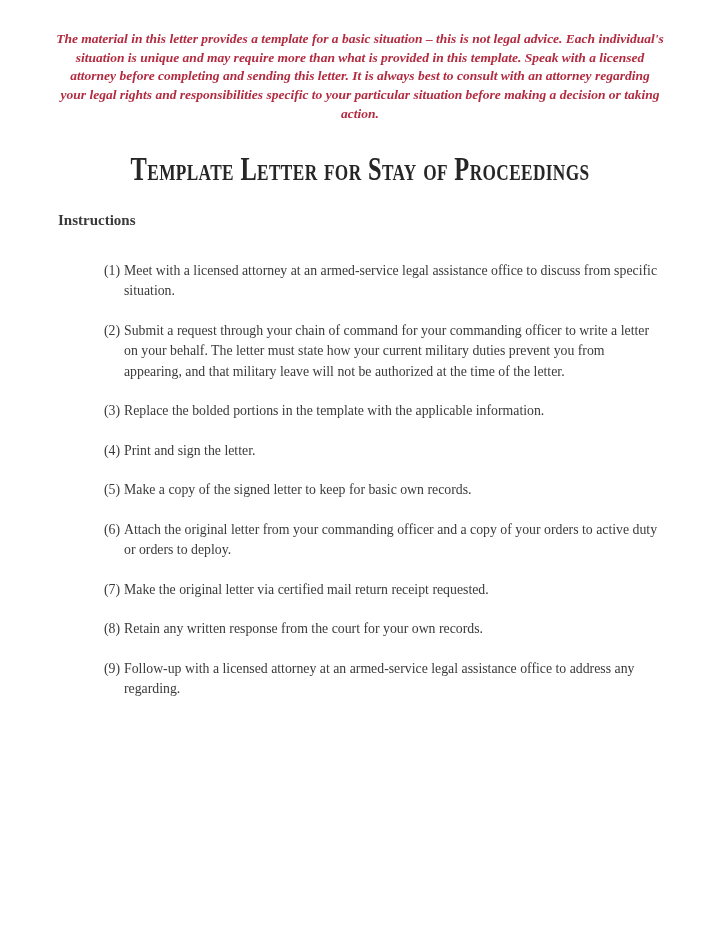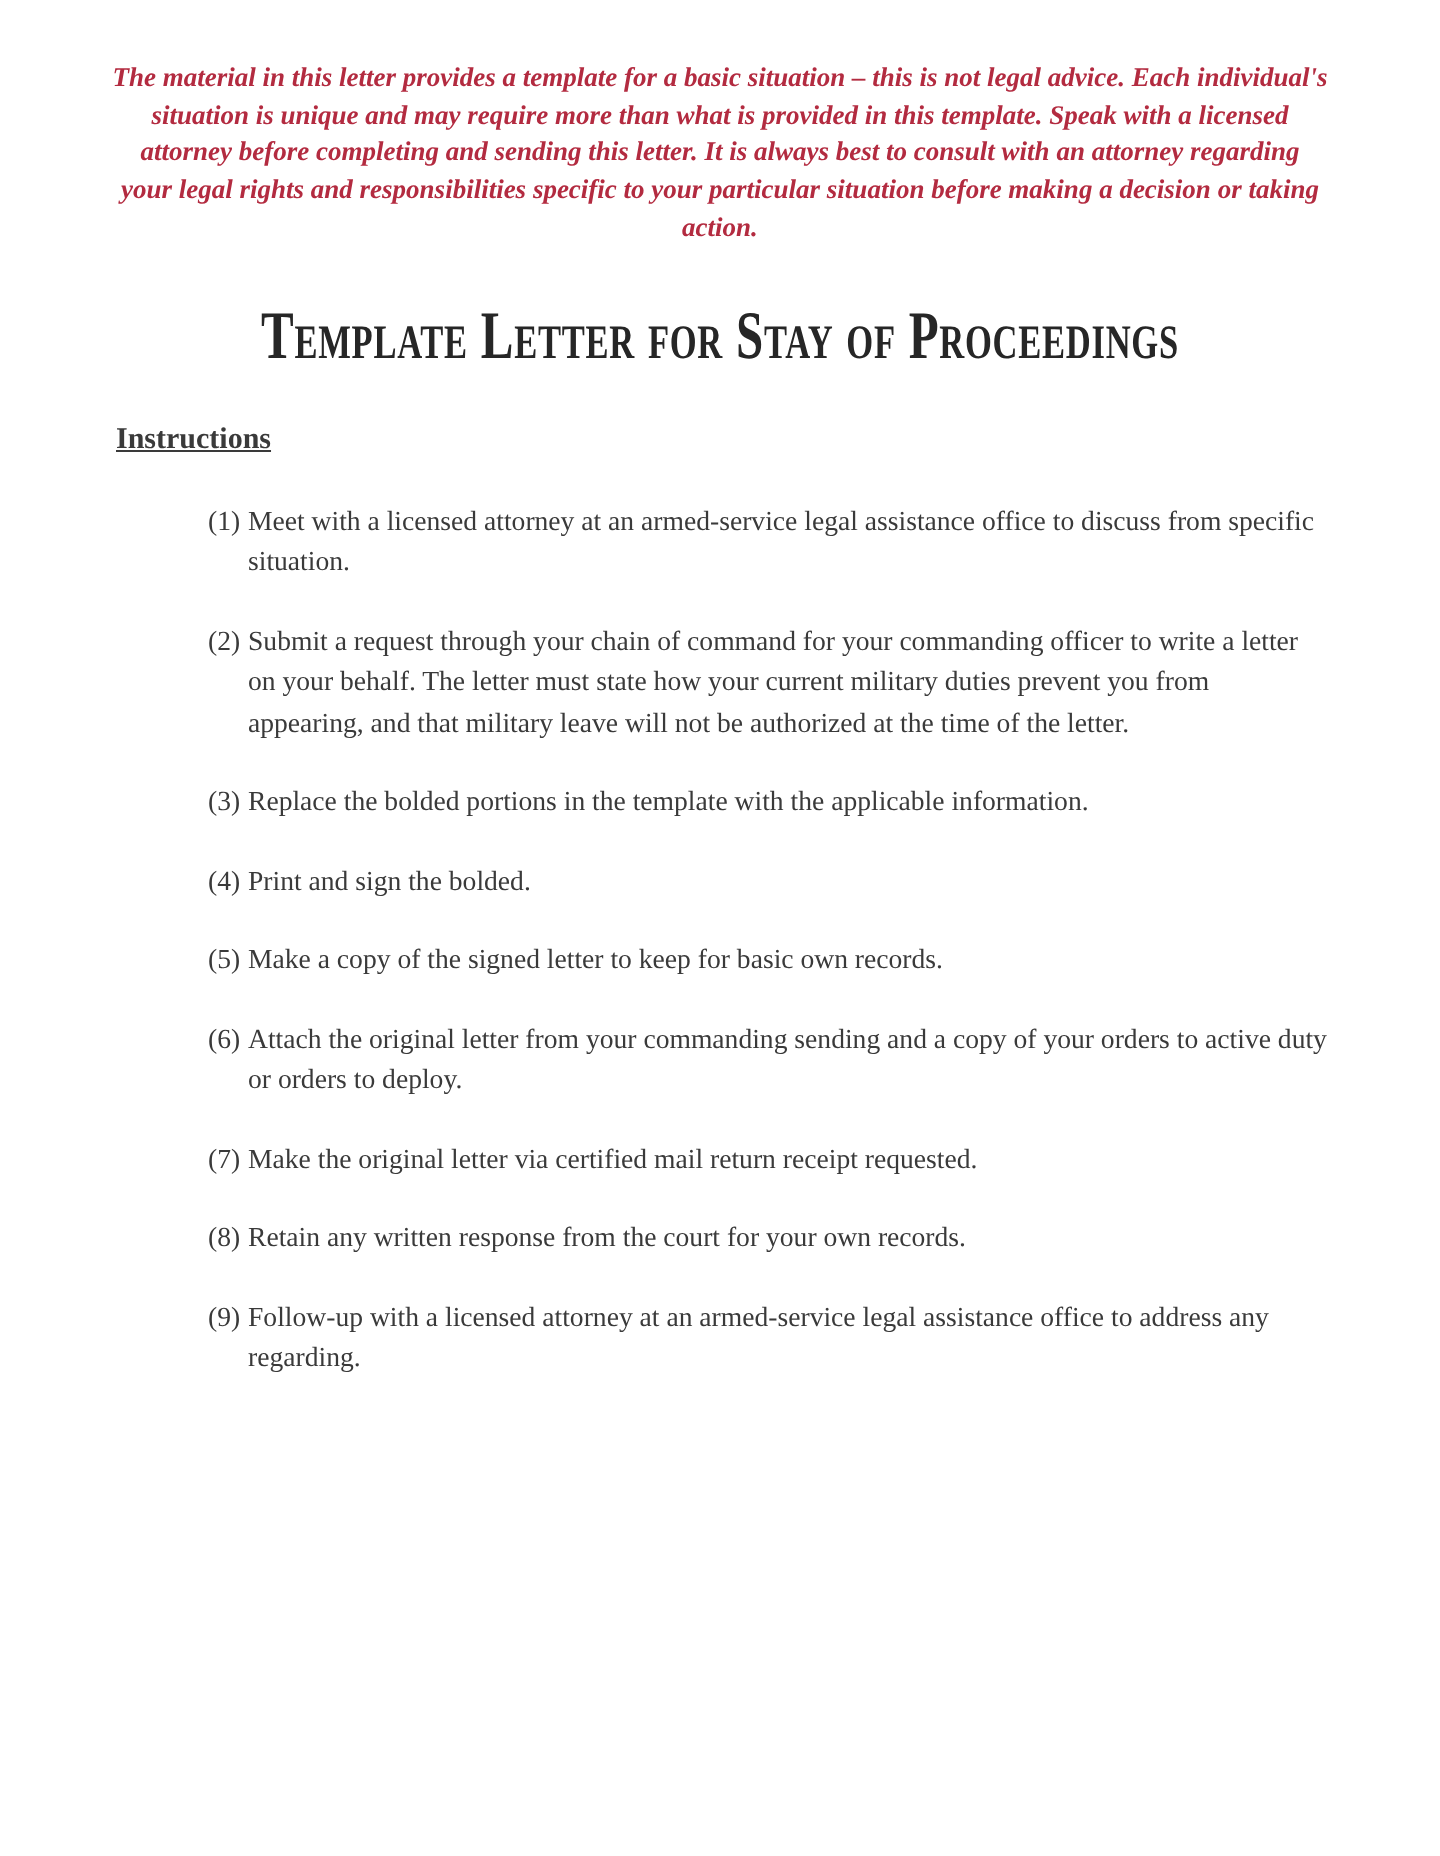--- a/index.html
+++ b/index.html
@@ -32,25 +32,24 @@
     font-variant: small-caps;
     font-size: 34px;
     line-height: 34px;
     white-space: nowrap;
     letter-spacing: 0.5px;
     color: var(--title-text, #262626);
     transform: scaleX(0.72);
     transform-origin: 50% 50%;
   }
   .instructions-heading {
-    margin: 26px 0 0 58px;
+    margin: 26px 0 10px 58px;
     display: inline-block;
     font-weight: bold;
     font-size: 15px;
-    text-decoration: underline;
     color: var(--body-text, #3a3a3a);
   }
   .list {
     margin: 22px 0 0 104px;
     width: 560px;
   }
   .item {
     display: flex;
     margin-bottom: 19px;
     font-size: 13.8px;
@@ -88,31 +87,31 @@
       <span class="text">Submit a request through your chain of command for your commanding officer to write a letter on your behalf.  The letter must state how your current military duties prevent you from appearing, and that military leave will not be authorized at the time of the letter.</span>
     </div>
 
     <div class="item">
       <span class="num">(3)</span>
       <span class="text">Replace the bolded portions in the template with the applicable information.</span>
     </div>
 
     <div class="item">
       <span class="num">(4)</span>
-      <span class="text">Print and sign the bolded.</span>
+      <span class="text">Print and sign the letter.</span>
     </div>
 
     <div class="item">
       <span class="num">(5)</span>
       <span class="text">Make a copy of the signed letter to keep for basic own records.</span>
     </div>
 
     <div class="item">
       <span class="num">(6)</span>
-      <span class="text">Attach the original letter from your commanding sending and a copy of your orders to active duty or orders to deploy.</span>
+      <span class="text">Attach the original letter from your commanding officer and a copy of your orders to active duty or orders to deploy.</span>
     </div>
 
     <div class="item">
       <span class="num">(7)</span>
       <span class="text">Make the original letter via certified mail return receipt requested.</span>
     </div>
 
     <div class="item">
       <span class="num">(8)</span>
       <span class="text">Retain any written response from the court for your own records.</span>

